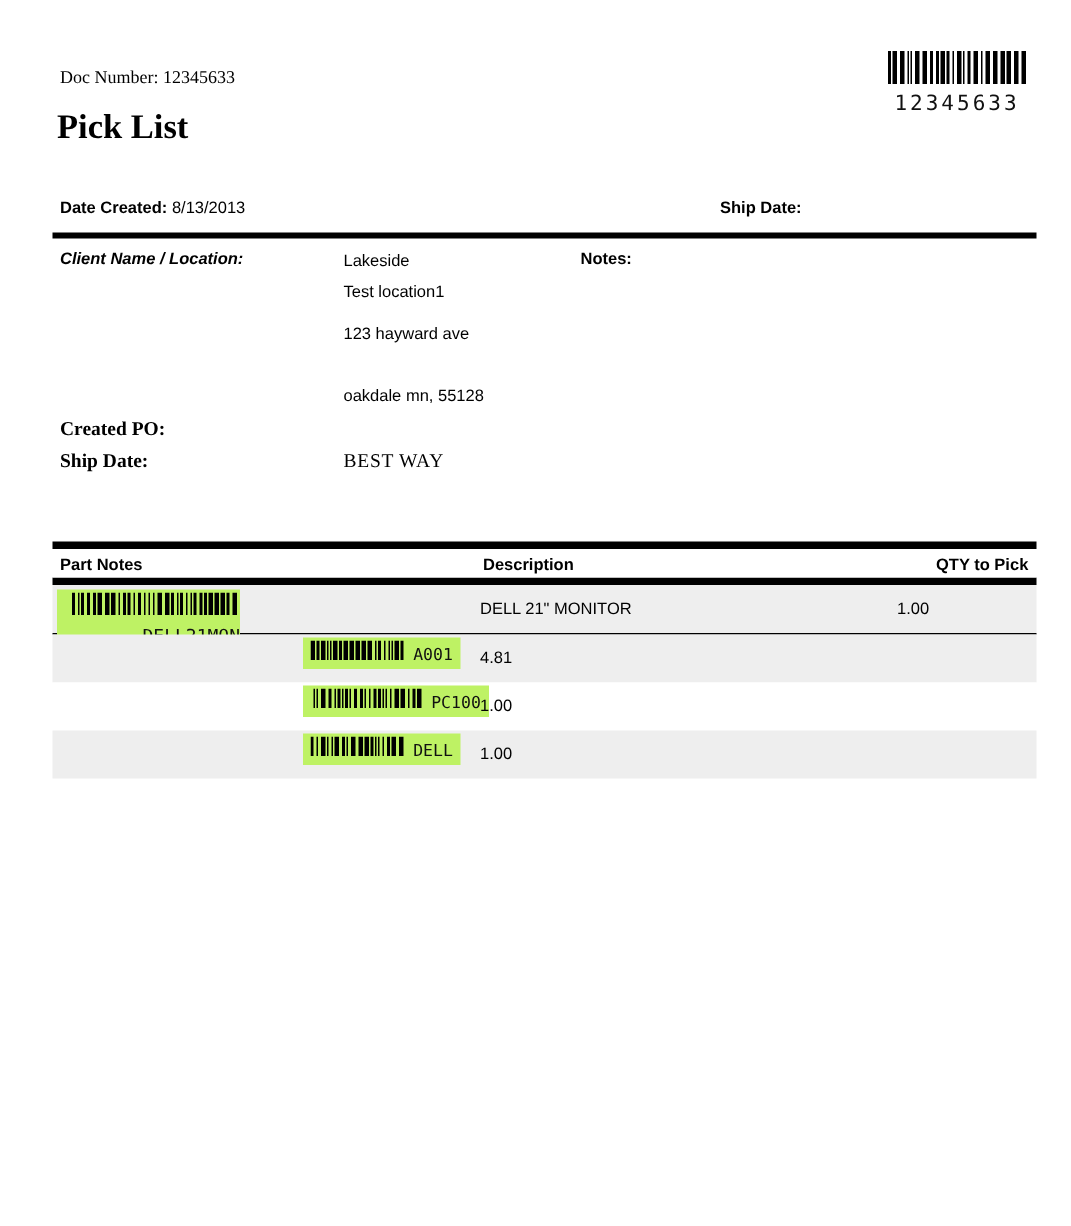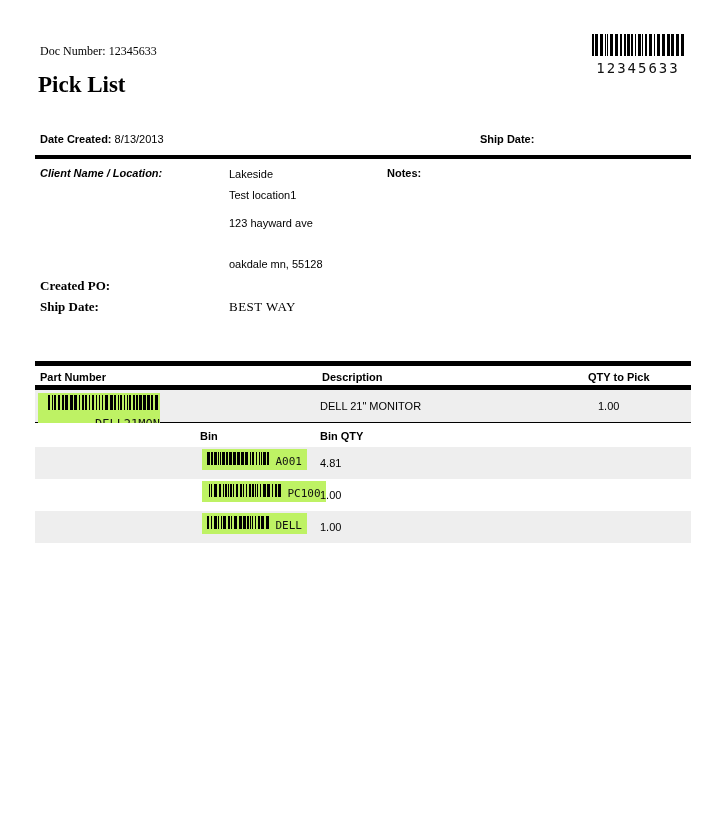--- a/index.html
+++ b/index.html
@@ -38,21 +38,21 @@
   .ship-type-value{position:absolute;left:229px;top:299px;font-family:"Liberation Serif",serif;font-size:13px;letter-spacing:0.5px;}
 
   
   .ptable{position:absolute;left:35px;top:361px;width:656px;}
   .hline-thick{height:5px;background:#000;}
   .hline-thin{height:1px;background:#000;}
   .thead{position:relative;height:19px;background:#fff;}
   .thead span{position:absolute;top:5px;font-size:11px;font-weight:bold;white-space:nowrap;}
   .th-part{left:5px;}
   .th-desc{left:287px;}
-  .th-qty{left:553px;}
+  .th-qty{left:589px;}
 
   .part-row{position:relative;height:32px;background:#eeeeee;}
   .part-row .cell{position:absolute;top:10px;font-size:11px;white-space:nowrap;}
   .part-desc{left:285px;}
   .part-qty{left:563px;}
   .barcode-box{background:#bef264;text-align:right;display:block;}
   .part-barcode{position:absolute;left:3px;top:3px;width:122px;padding:2px 0 1px 0;}
   .part-barcode .bars{width:112px;height:15px;margin:0 auto;font-size:0;overflow:hidden;}
   .part-barcode .bc-label{font-family:"DejaVu Sans Mono",monospace;font-size:12px;line-height:11px;color:#111;margin-top:1px;}
 
@@ -111,42 +111,38 @@
 
   <div class="customer-po">Created PO:</div>
   <div class="customer-po-value"></div>
   <div class="ship-type-label">Ship Date:</div>
   <div class="ship-type-value">BEST WAY</div>
 
   <div class="ptable">
     <div class="hline-thick"></div>
 
     <div class="thead">
-      <span class="th-part">Part Number</span>
+      <span class="th-part">Part Notes</span>
       <span class="th-desc">Description</span>
       <span class="th-qty">QTY to Pick</span>
     </div>
 
     <div class="hline-thick"></div>
 
     <div class="part-row">
       <span class="barcode-box part-barcode">
         <span class="bars" style="display: inline-block;"><span style="display: inline-block; vertical-align: top; height: 100%; width: 2px; background: rgb(0, 0, 0); margin-right: 2px;"></span><span style="display: inline-block; vertical-align: top; height: 100%; width: 1px; background: rgb(0, 0, 0); margin-right: 1px;"></span><span style="display: inline-block; vertical-align: top; height: 100%; width: 2px; background: rgb(0, 0, 0); margin-right: 2px;"></span><span style="display: inline-block; vertical-align: top; height: 100%; width: 2px; background: rgb(0, 0, 0); margin-right: 2px;"></span><span style="display: inline-block; vertical-align: top; height: 100%; width: 2px; background: rgb(0, 0, 0); margin-right: 1px;"></span><span style="display: inline-block; vertical-align: top; height: 100%; width: 3px; background: rgb(0, 0, 0); margin-right: 2px;"></span><span style="display: inline-block; vertical-align: top; height: 100%; width: 3px; background: rgb(0, 0, 0); margin-right: 1px;"></span><span style="display: inline-block; vertical-align: top; height: 100%; width: 3px; background: rgb(0, 0, 0); margin-right: 2px;"></span><span style="display: inline-block; vertical-align: top; height: 100%; width: 1px; background: rgb(0, 0, 0); margin-right: 2px;"></span><span style="display: inline-block; vertical-align: top; height: 100%; width: 2px; background: rgb(0, 0, 0); margin-right: 1px;"></span><span style="display: inline-block; vertical-align: top; height: 100%; width: 2px; background: rgb(0, 0, 0); margin-right: 2px;"></span><span style="display: inline-block; vertical-align: top; height: 100%; width: 1px; background: rgb(0, 0, 0); margin-right: 2px;"></span><span style="display: inline-block; vertical-align: top; height: 100%; width: 2px; background: rgb(0, 0, 0); margin-right: 2px;"></span><span style="display: inline-block; vertical-align: top; height: 100%; width: 1px; background: rgb(0, 0, 0); margin-right: 2px;"></span><span style="display: inline-block; vertical-align: top; height: 100%; width: 1px; background: rgb(0, 0, 0); margin-right: 2px;"></span><span style="display: inline-block; vertical-align: top; height: 100%; width: 1px; background: rgb(0, 0, 0); margin-right: 2px;"></span><span style="display: inline-block; vertical-align: top; height: 100%; width: 3px; background: rgb(0, 0, 0); margin-right: 2px;"></span><span style="display: inline-block; vertical-align: top; height: 100%; width: 3px; background: rgb(0, 0, 0); margin-right: 1px;"></span><span style="display: inline-block; vertical-align: top; height: 100%; width: 2px; background: rgb(0, 0, 0); margin-right: 2px;"></span><span style="display: inline-block; vertical-align: top; height: 100%; width: 1px; background: rgb(0, 0, 0); margin-right: 1px;"></span><span style="display: inline-block; vertical-align: top; height: 100%; width: 2px; background: rgb(0, 0, 0); margin-right: 2px;"></span><span style="display: inline-block; vertical-align: top; height: 100%; width: 1px; background: rgb(0, 0, 0); margin-right: 2px;"></span><span style="display: inline-block; vertical-align: top; height: 100%; width: 1px; background: rgb(0, 0, 0); margin-right: 1px;"></span><span style="display: inline-block; vertical-align: top; height: 100%; width: 2px; background: rgb(0, 0, 0); margin-right: 2px;"></span><span style="display: inline-block; vertical-align: top; height: 100%; width: 2px; background: rgb(0, 0, 0); margin-right: 1px;"></span><span style="display: inline-block; vertical-align: top; height: 100%; width: 2px; background: rgb(0, 0, 0); margin-right: 1px;"></span><span style="display: inline-block; vertical-align: top; height: 100%; width: 3px; background: rgb(0, 0, 0); margin-right: 1px;"></span><span style="display: inline-block; vertical-align: top; height: 100%; width: 3px; background: rgb(0, 0, 0); margin-right: 1px;"></span><span style="display: inline-block; vertical-align: top; height: 100%; width: 3px; background: rgb(0, 0, 0); margin-right: 1px;"></span><span style="display: inline-block; vertical-align: top; height: 100%; width: 2px; background: rgb(0, 0, 0); margin-right: 2px;"></span><span style="display: inline-block; vertical-align: top; height: 100%; width: 3px; background: rgb(0, 0, 0); margin-right: 2px;"></span></span>
         <span class="bc-label">DELL21MON</span>
       </span>
       <span class="cell part-desc">DELL 21" MONITOR</span>
       <span class="cell part-qty">1.00</span>
     </div>
 
     <div class="hline-thin"></div>
 
-    <div class="bin-head">
-      <span class="bh-bin">Bin</span>
-      <span class="bh-qty">Bin QTY</span>
-    </div>
 
     <div class="bin-row alt">
       <span class="barcode-box bin-barcode">
         <span class="bars" style="display: inline-block;"><span style="display: inline-block; vertical-align: top; height: 100%; width: 3px; background: rgb(0, 0, 0); margin-right: 1px;"></span><span style="display: inline-block; vertical-align: top; height: 100%; width: 2px; background: rgb(0, 0, 0); margin-right: 1px;"></span><span style="display: inline-block; vertical-align: top; height: 100%; width: 3px; background: rgb(0, 0, 0); margin-right: 1px;"></span><span style="display: inline-block; vertical-align: top; height: 100%; width: 1px; background: rgb(0, 0, 0); margin-right: 1px;"></span><span style="display: inline-block; vertical-align: top; height: 100%; width: 1px; background: rgb(0, 0, 0); margin-right: 1px;"></span><span style="display: inline-block; vertical-align: top; height: 100%; width: 3px; background: rgb(0, 0, 0); margin-right: 1px;"></span><span style="display: inline-block; vertical-align: top; height: 100%; width: 2px; background: rgb(0, 0, 0); margin-right: 1px;"></span><span style="display: inline-block; vertical-align: top; height: 100%; width: 3px; background: rgb(0, 0, 0); margin-right: 1px;"></span><span style="display: inline-block; vertical-align: top; height: 100%; width: 3px; background: rgb(0, 0, 0); margin-right: 1px;"></span><span style="display: inline-block; vertical-align: top; height: 100%; width: 3px; background: rgb(0, 0, 0); margin-right: 1px;"></span><span style="display: inline-block; vertical-align: top; height: 100%; width: 3px; background: rgb(0, 0, 0); margin-right: 1px;"></span><span style="display: inline-block; vertical-align: top; height: 100%; width: 3px; background: rgb(0, 0, 0); margin-right: 2px;"></span><span style="display: inline-block; vertical-align: top; height: 100%; width: 1px; background: rgb(0, 0, 0); margin-right: 1px;"></span><span style="display: inline-block; vertical-align: top; height: 100%; width: 2px; background: rgb(0, 0, 0); margin-right: 2px;"></span><span style="display: inline-block; vertical-align: top; height: 100%; width: 1px; background: rgb(0, 0, 0); margin-right: 2px;"></span><span style="display: inline-block; vertical-align: top; height: 100%; width: 1px; background: rgb(0, 0, 0); margin-right: 1px;"></span><span style="display: inline-block; vertical-align: top; height: 100%; width: 1px; background: rgb(0, 0, 0); margin-right: 1px;"></span><span style="display: inline-block; vertical-align: top; height: 100%; width: 3px; background: rgb(0, 0, 0); margin-right: 1px;"></span><span style="display: inline-block; vertical-align: top; height: 100%; width: 2px; background: rgb(0, 0, 0); margin-right: 2px;"></span></span>
         <span class="bc-label">A001</span>
       </span>
       <span class="bin-qty">4.81</span>
     </div>
 
     <div class="bin-row">

